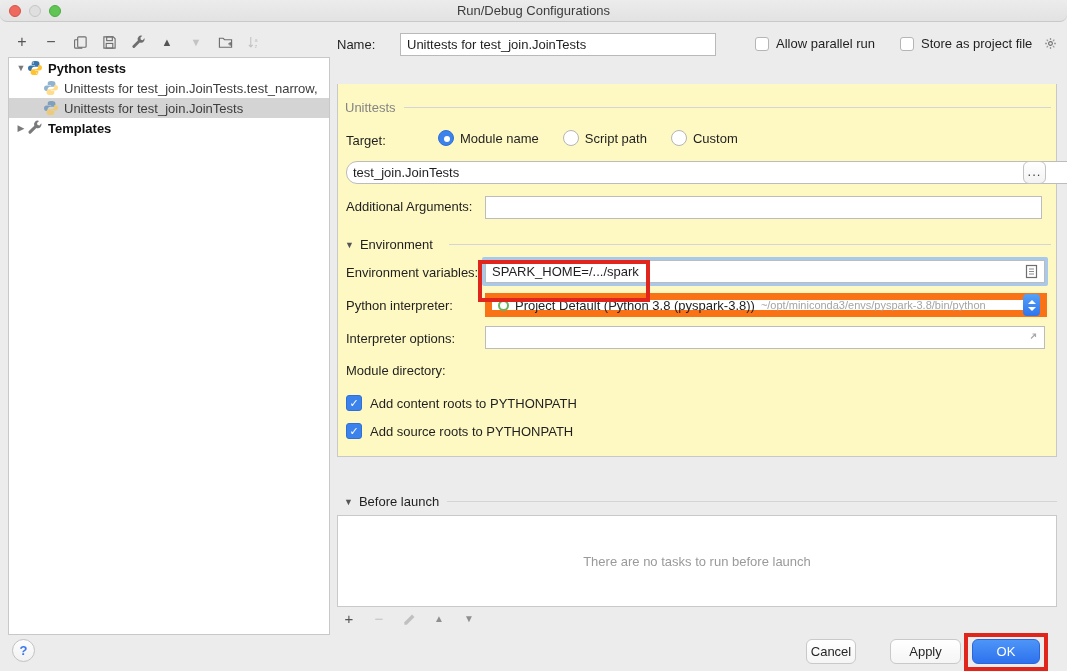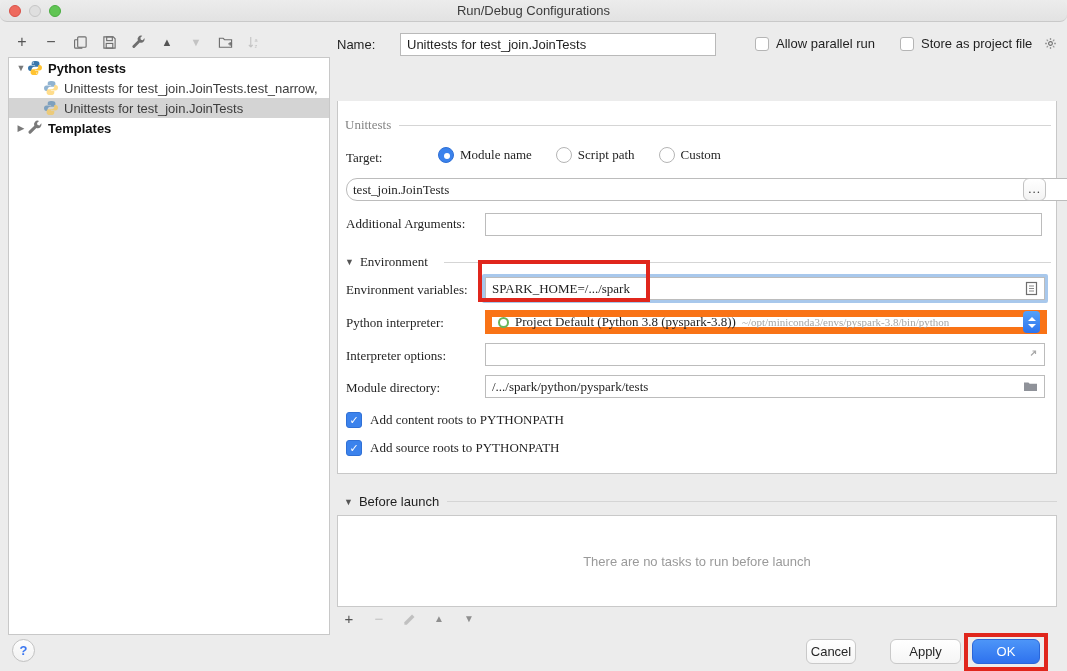--- a/index.html
+++ b/index.html
@@ -47,22 +47,22 @@
   .gear { width:15px; height:15px; margin-left:4px; }
 
   
   .tabs { position:absolute; left:337px; top:66px; width:720px; height:28px;
     display:flex; align-items:flex-end; border-bottom:1px solid #d8d8d8; }
   .tab { padding:0 10px 8px 10px; color:#1f1f1f; }
   .tab.active { border-bottom:3px solid #4083c9; padding-bottom:5px; }
   .tab + .tab { margin-left:26px; }
 
   
-  .panel { position:absolute; left:337px; top:101px; width:720px; height:373px;
-    border:1px solid #c8c8c8; border-top:none; background:#ffffff;font-family:Liberation Serif, serif; }
+  .panel { position:absolute; left:337px; top:84px; width:720px; height:373px;
+    border:1px solid #c8c8c8; border-top:none; background:#fef9c3; }
   .group-head { position:absolute; display:flex; align-items:center; width:706px; left:7px; }
   .group-head .gt { color:#848484; margin-right:8px; white-space:nowrap; }
   .group-head .line { flex:1; height:1px; background:#d5d5d5; }
   .sec-head { position:absolute; display:flex; align-items:center; width:706px; left:7px; }
   .sec-head .arrow { font-size:9px; color:#555; margin-right:6px; }
   .sec-head .st { color:#1f1f1f; margin-right:16px; white-space:nowrap; }
   .sec-head .line { flex:1; height:1px; background:#d5d5d5; }
 
   .flabel { position:absolute; left:8px; white-space:nowrap; }
   .field { position:absolute; height:23px; background:#fff; border:1px solid #bcbcbc;
@@ -286,28 +286,20 @@
     <div class="field" style="left:147px; top:242px; width:560px">
       <span></span>
       <span class="icon-right">
           <svg width="13" height="13" viewBox="0 0 13 13">
             <path fill="none" stroke="#a9a9a9" stroke-width="1.2" d="M7.5 3h3v3M10.5 3 6 7.5"></path>
           </svg>
         </span>
     </div>
 
     <span class="flabel" style="top:279px">Module directory:</span>
-    <div class="field" style="left:147px; top:274px; width:560px">
-      <span>/.../spark/python/pyspark/tests</span>
-      <span class="icon-right">
-          <svg width="15" height="13" viewBox="0 0 15 13">
-            <path fill="#8f9299" d="M1 2.5h4.4l1.3 1.3H14V11H1z"></path>
-          </svg>
-        </span>
-    </div>
 
     <div class="check-row" style="top:311px">
       <span class="cb checked">✓</span>
       <span>Add content roots to PYTHONPATH</span>
     </div>
     <div class="check-row" style="top:339px">
       <span class="cb checked">✓</span>
       <span>Add source roots to PYTHONPATH</span>
     </div>
   </div>

